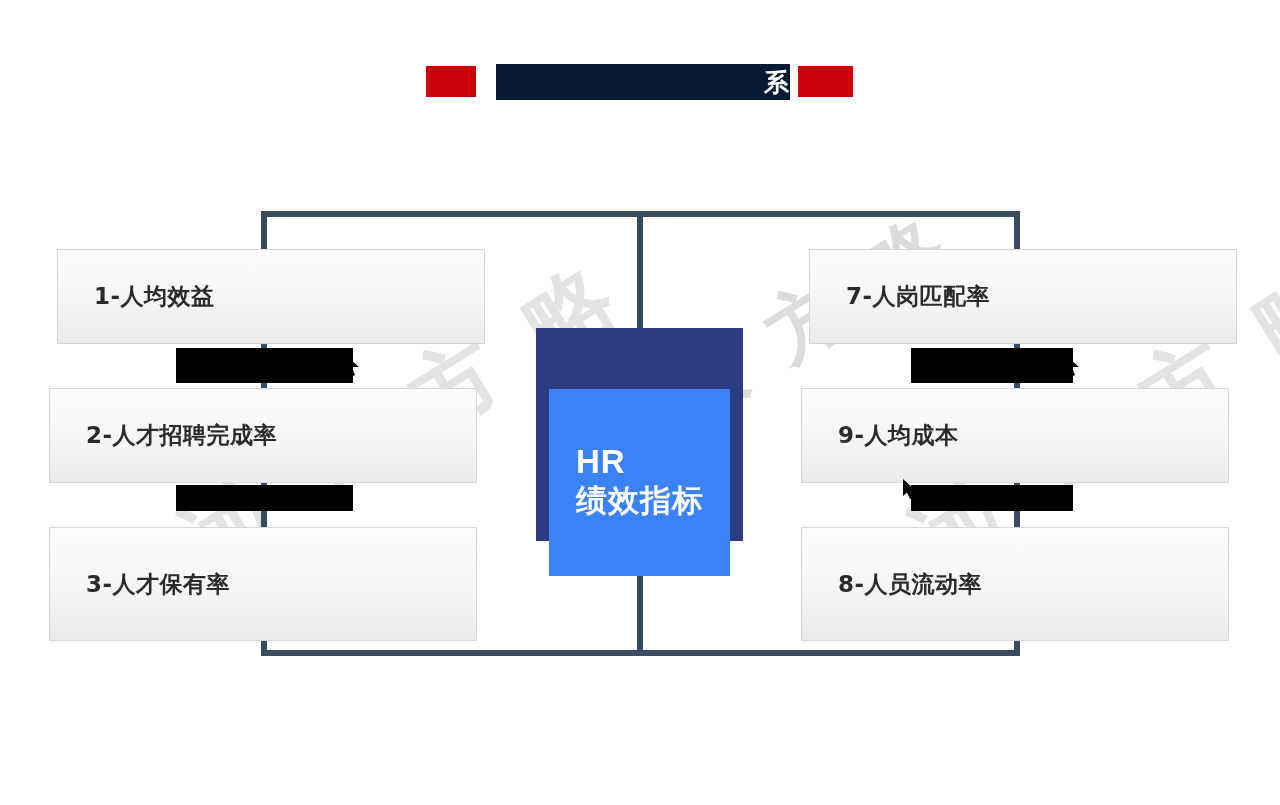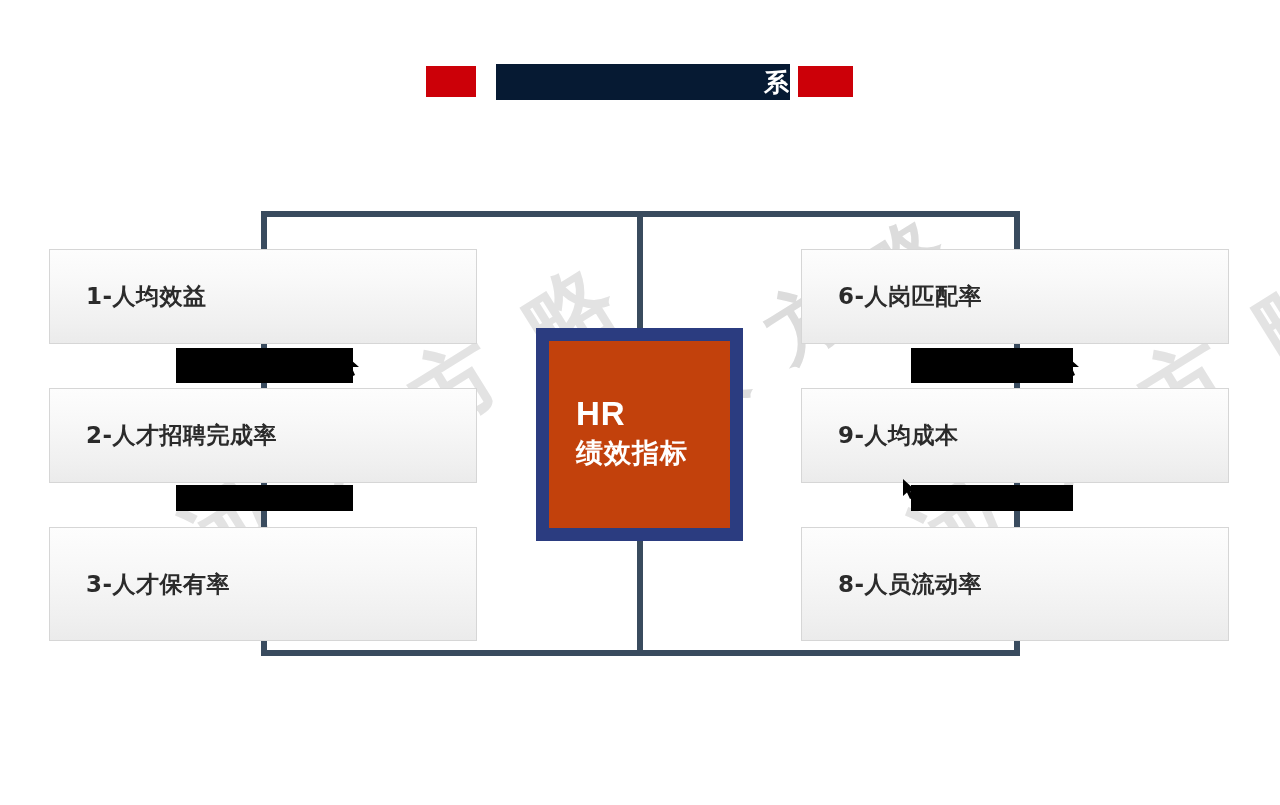--- a/index.html
+++ b/index.html
@@ -107,21 +107,21 @@
   .card-label {
     font-size: 23px;
     font-weight: bold;
     color: #2b2b2b;
     padding-left: 36px;
     letter-spacing: 0.5px;
     font-family: "DejaVu Sans", "Liberation Sans", sans-serif;
   }
   .card-left  { left: 49px;  width: 428px; }
   .card-right { left: 801px; width: 428px; }
-  .row-1 { top: 249px; height: 95px; }
+  .row-1 { top: 249px; height: 95px; margin-left: 8px; }
   .row-2 { top: 388px; height: 95px; }
   .row-3 { top: 527px; height: 114px; }
   .card-left.row-1 .card-label,
   .card-left.row-2 .card-label,
   .card-left.row-3 .card-label { padding-left: 36px; }
   .card-right .card-label { padding-left: 36px; }
 
   
   .center-box {
     position: absolute;
@@ -130,31 +130,32 @@
     width: 207px;
     height: 213px;
     background: #2B3C80;
     padding: 13px;
     box-sizing: border-box;
     z-index: 5;
   }
   .center-box-inner {
     width: 100%;
     height: 100%;
-    background: #c2410c;
+    background: #3b82f6;
     display: flex;
     flex-direction: column;
     align-items: center;
     justify-content: center;
     box-sizing: border-box;
     padding-bottom: 4px;
+    margin-top: 48px;
   }
   .center-line {
     color: #ffffff;
-    font-size: 27px;
+    font-size: 31px;
     font-weight: bold;
     line-height: 39px;
     letter-spacing: 1px;
     text-align: left;
     width: 100%;
     padding-left: 27px;
     box-sizing: border-box;
     font-family: "DejaVu Sans", "Liberation Sans", sans-serif;
   }
   .center-line.hr-line {
@@ -208,21 +209,21 @@
   <span class="card-label">1-人均效益</span>
 </div>
 <div class="card card-left row-2">
   <span class="card-label">2-人才招聘完成率</span>
 </div>
 <div class="card card-left row-3">
   <span class="card-label">3-人才保有率</span>
 </div>
 
 <div class="card card-right row-1">
-  <span class="card-label">6-人岗匹配率</span>
+  <span class="card-label">7-人岗匹配率</span>
 </div>
 <div class="card card-right row-2">
   <span class="card-label">9-人均成本</span>
 </div>
 <div class="card card-right row-3">
   <span class="card-label">8-人员流动率</span>
 </div>
 
 <div class="center-box">
   <div class="center-box-inner">

